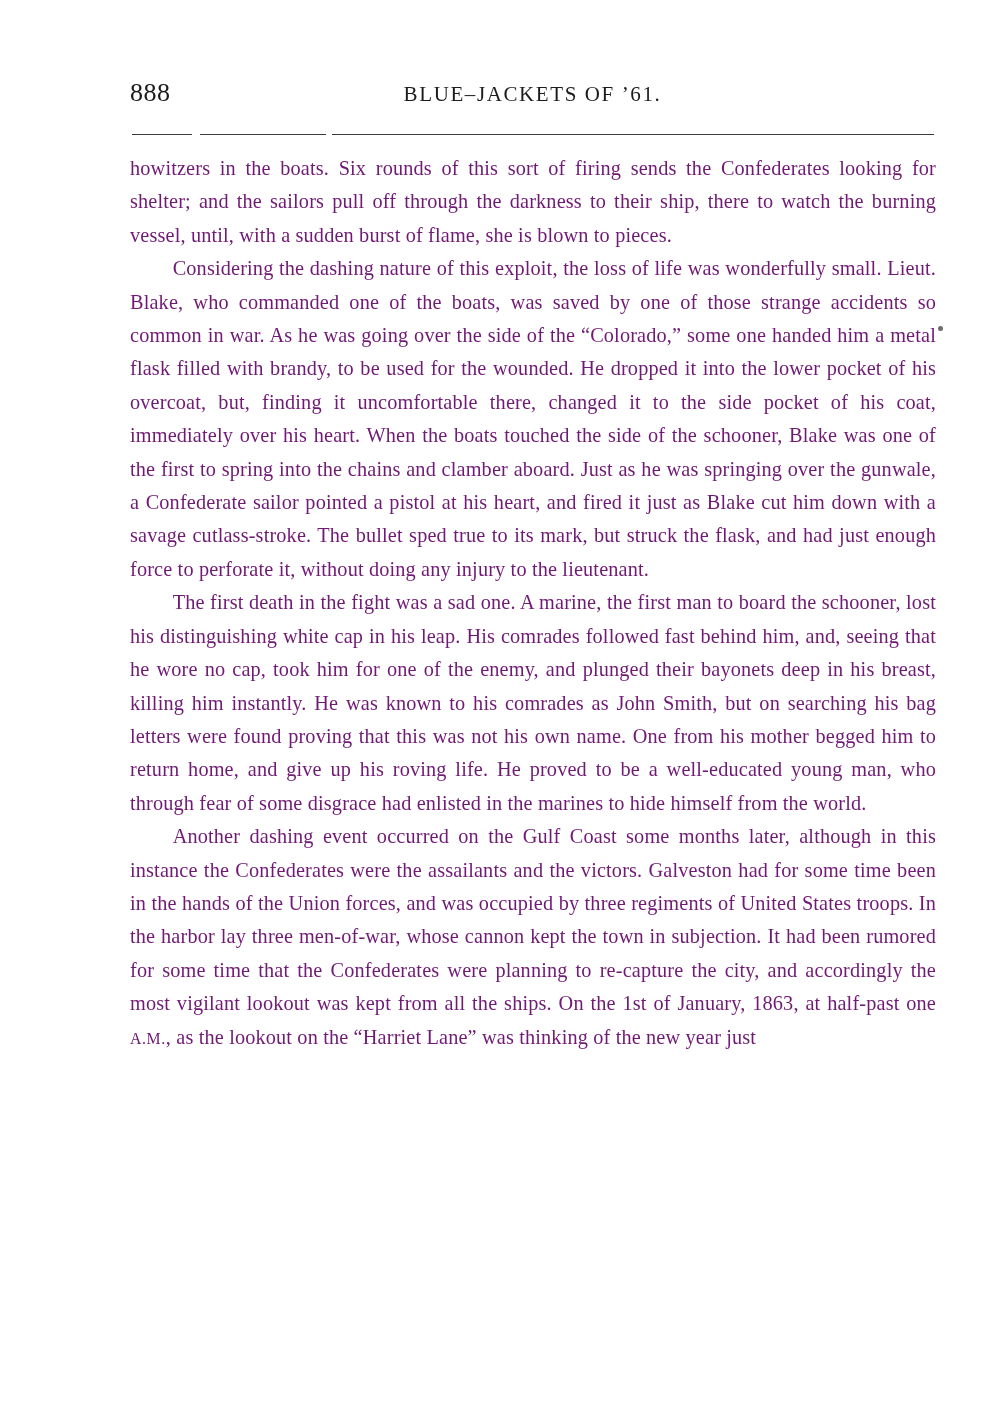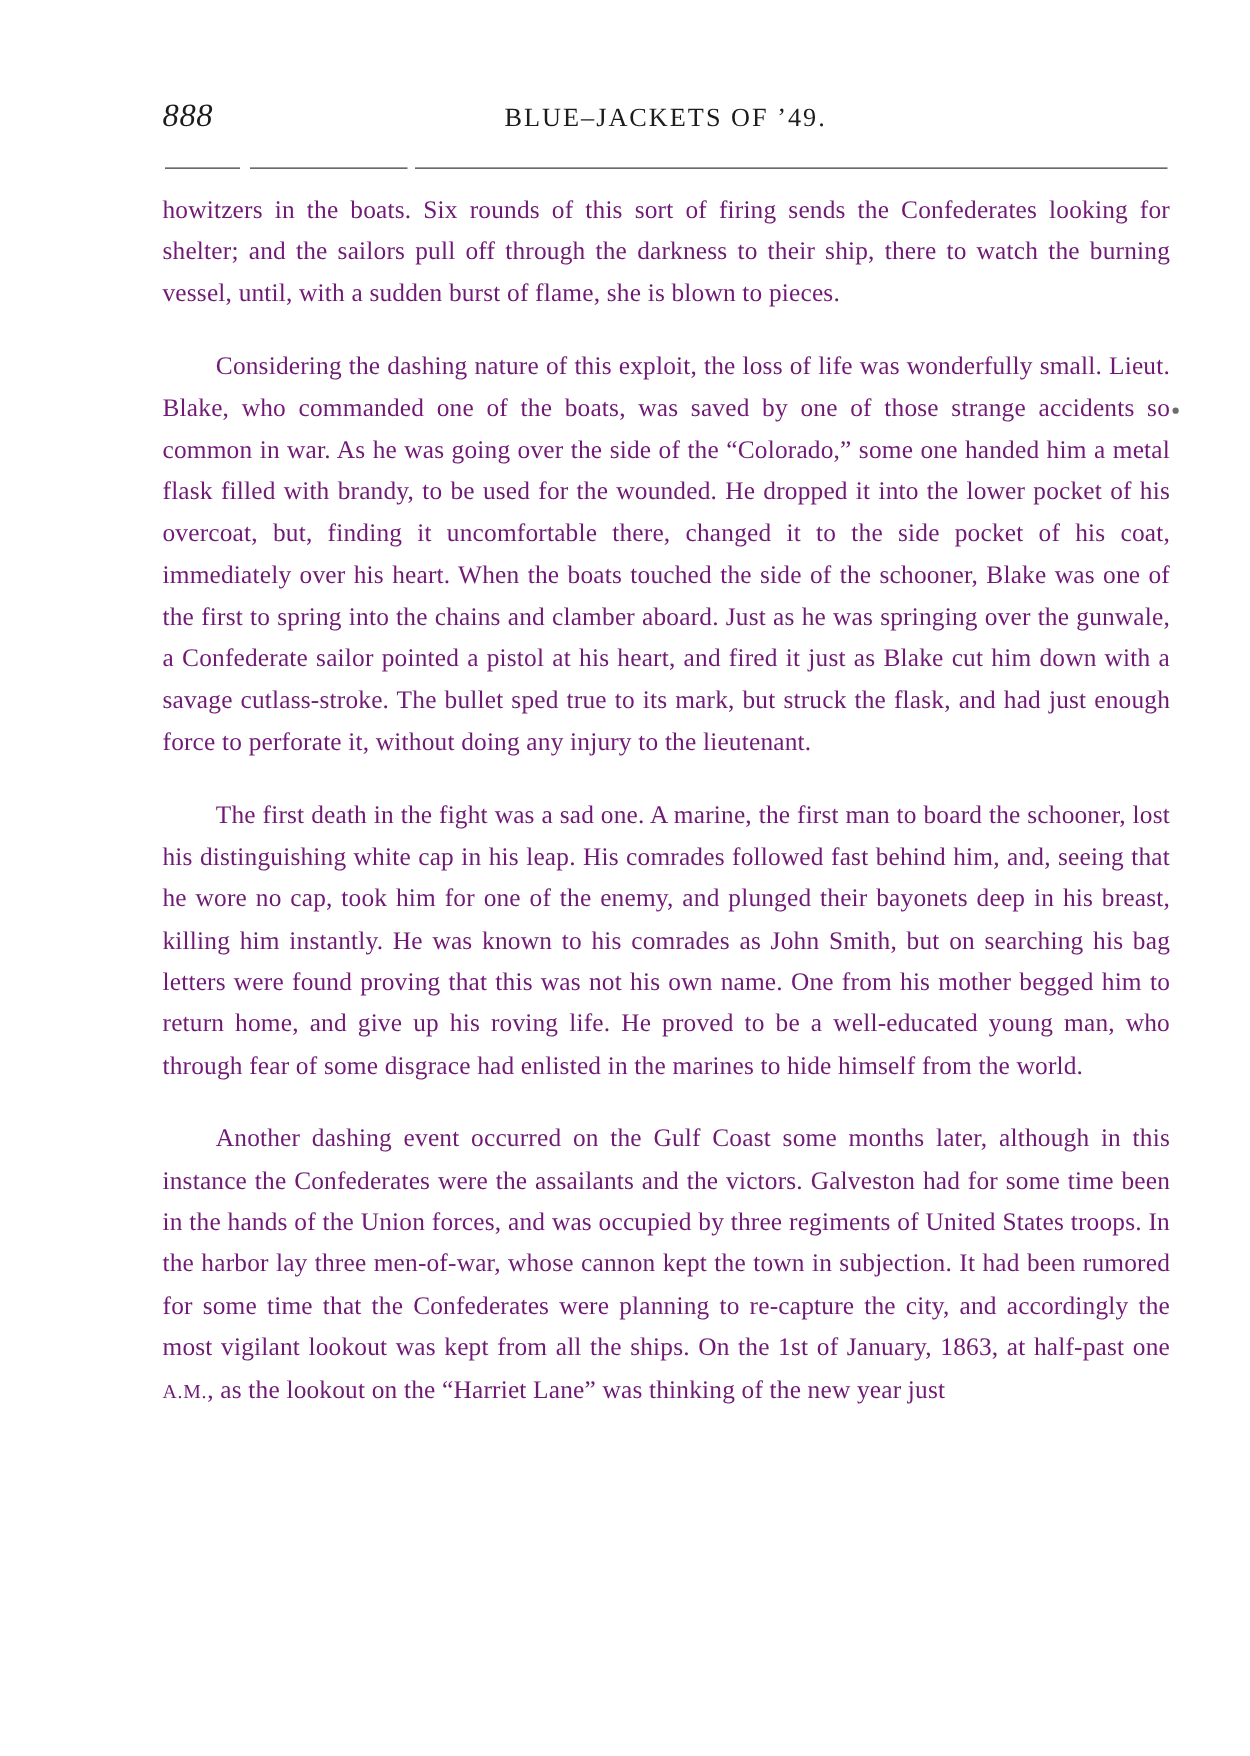--- a/index.html
+++ b/index.html
@@ -29,21 +29,20 @@
     width: 805px;
     height: 40px;
   }
   .folio {
     position: absolute;
     left: 0;
     top: 0;
     font-size: 26px;
     letter-spacing: 0.5px;
     color: #1c1c1c;
-    font-style: italic;
   }
   .running-title {
     position: absolute;
     left: 0;
     top: 4px;
     width: 805px;
     text-align: center;
     font-size: 21px;
     letter-spacing: 1.6px;
     color: #1c1c1c;
@@ -75,21 +74,20 @@
     text-justify: inter-word;
     color: #701a75;
     letter-spacing: 0.15px;
   }
   .body-text p {
     margin: 0;
     text-indent: 0;
   }
   .body-text p.indent {
     text-indent: 2.1em;
-    margin-top: 25px;
   }
   .sc {
     font-size: 0.78em;
     letter-spacing: 0.6px;
   }
   .edge-mark {
     position: absolute;
     left: 938px;
     top: 326px;
     width: 5px;
@@ -98,21 +96,21 @@
     border-radius: 50%;
   }
 </style>
 </head>
 <body>
 
 <div class="page">
 
   <div class="header">
     <div class="folio">888</div>
-    <div class="running-title">BLUE–JACKETS OF ’49.</div>
+    <div class="running-title">BLUE–JACKETS OF ’61.</div>
   </div>
 
   <div class="rule-wrap">
     <div class="rule-seg seg1"></div>
     <div class="rule-seg seg2"></div>
     <div class="rule-seg seg3"></div>
   </div>
 
   <div class="edge-mark"></div>
 

